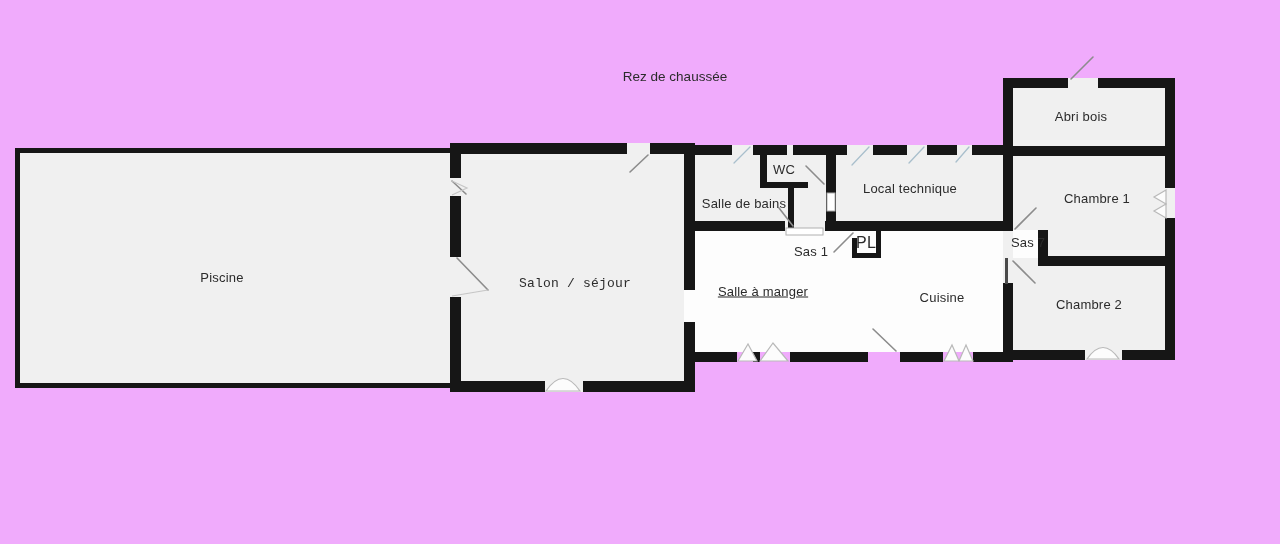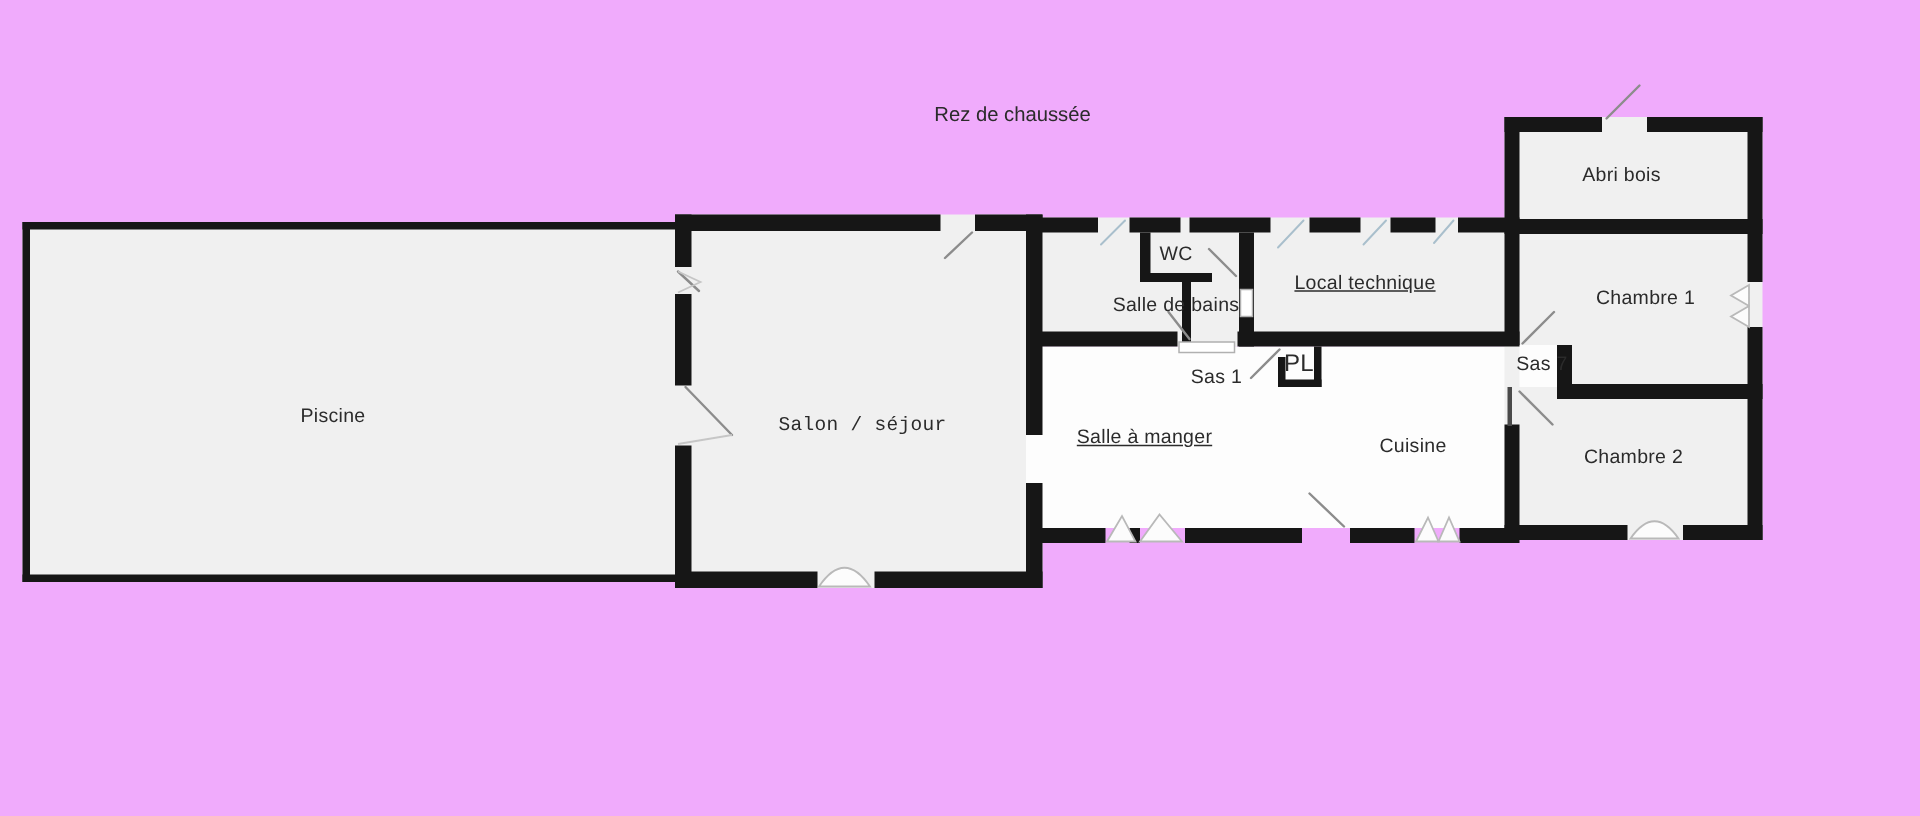--- a/index.html
+++ b/index.html
@@ -135,24 +135,24 @@
       <path class="marker" d="M1166,204 L1154,211 L1166,218 Z"></path>
       <path class="marker-open" d="M452,181 L467,188 L452,195"></path>
       <path class="marker-open" d="M452,296 L488,290"></path>
     </g>
   </svg>
 
   <div class="title" style="left:675px;top:76px;">Rez de chaussée</div>
 
   <div class="label" style="left:222px;top:277px;">Piscine</div>
   <div class="label" style="left:575px;top:283px;font-family:Liberation Mono, monospace;">Salon / séjour</div>
-  <div class="label" style="left:744px;top:203px;margin-left:40px;">Salle de bains</div>
+  <div class="label" style="left:744px;top:203px;">Salle de bains</div>
   <div class="label" style="left:784px;top:169px;">WC</div>
   <div class="label" style="left:811px;top:203px;margin-top:48px;">Sas 1</div>
-  <div class="label" style="left:910px;top:188px;text-decoration:underline;">Local technique</div>
+  <div class="label" style="left:910px;top:188px;">Local technique</div>
   <div class="label small" style="left:866px;top:243px;">PL</div>
   <div class="label" style="left:763px;top:291px;text-decoration:underline;">Salle à manger</div>
   <div class="label" style="left:942px;top:297px;">Cuisine</div>
   <div class="label" style="left:1081px;top:116px;">Abri bois</div>
   <div class="label" style="left:1097px;top:198px;">Chambre 1</div>
   <div class="label" style="left:1028px;top:242px;">Sas 7</div>
   <div class="label" style="left:1089px;top:304px;">Chambre 2</div>
 </div>
 
 </body></html>

